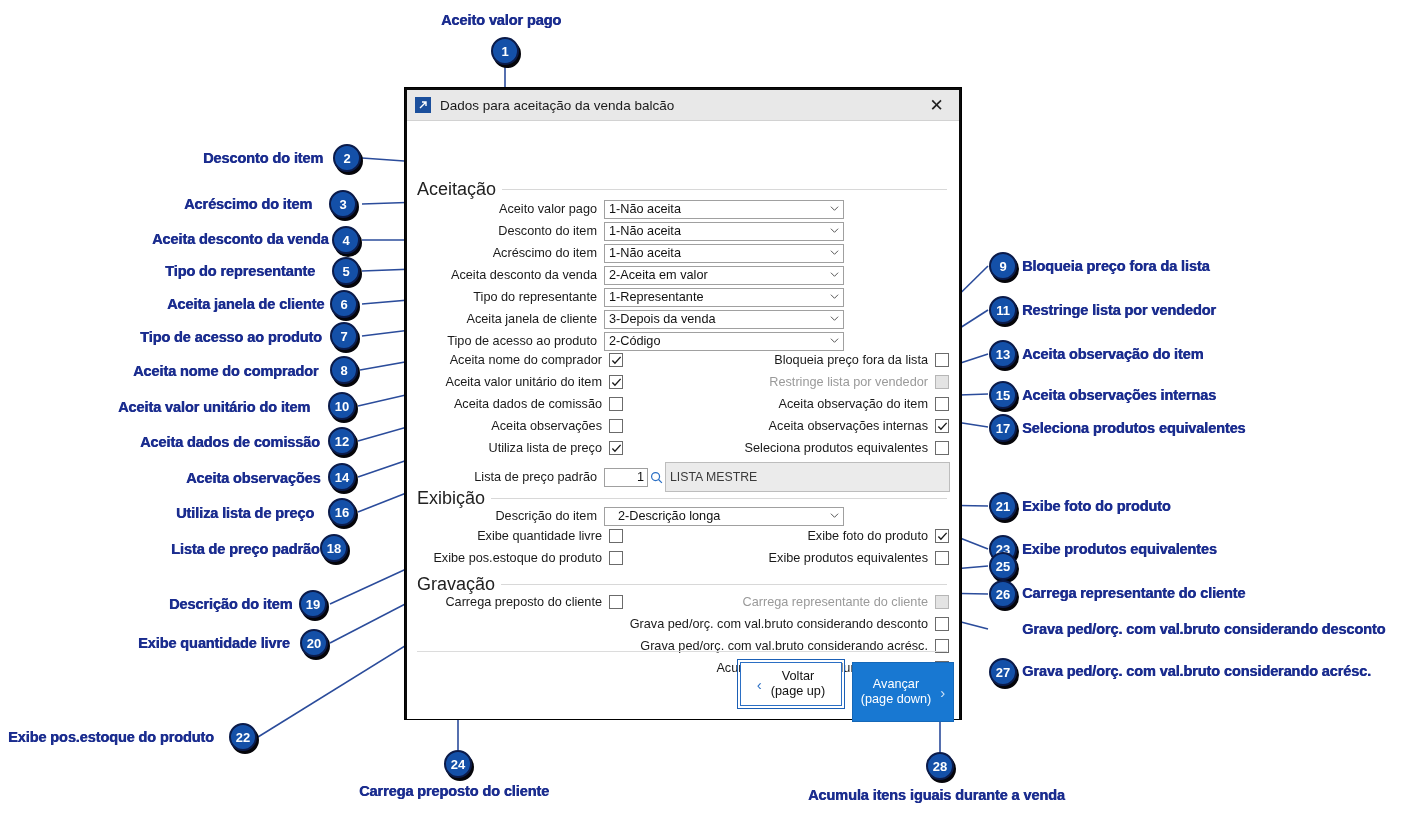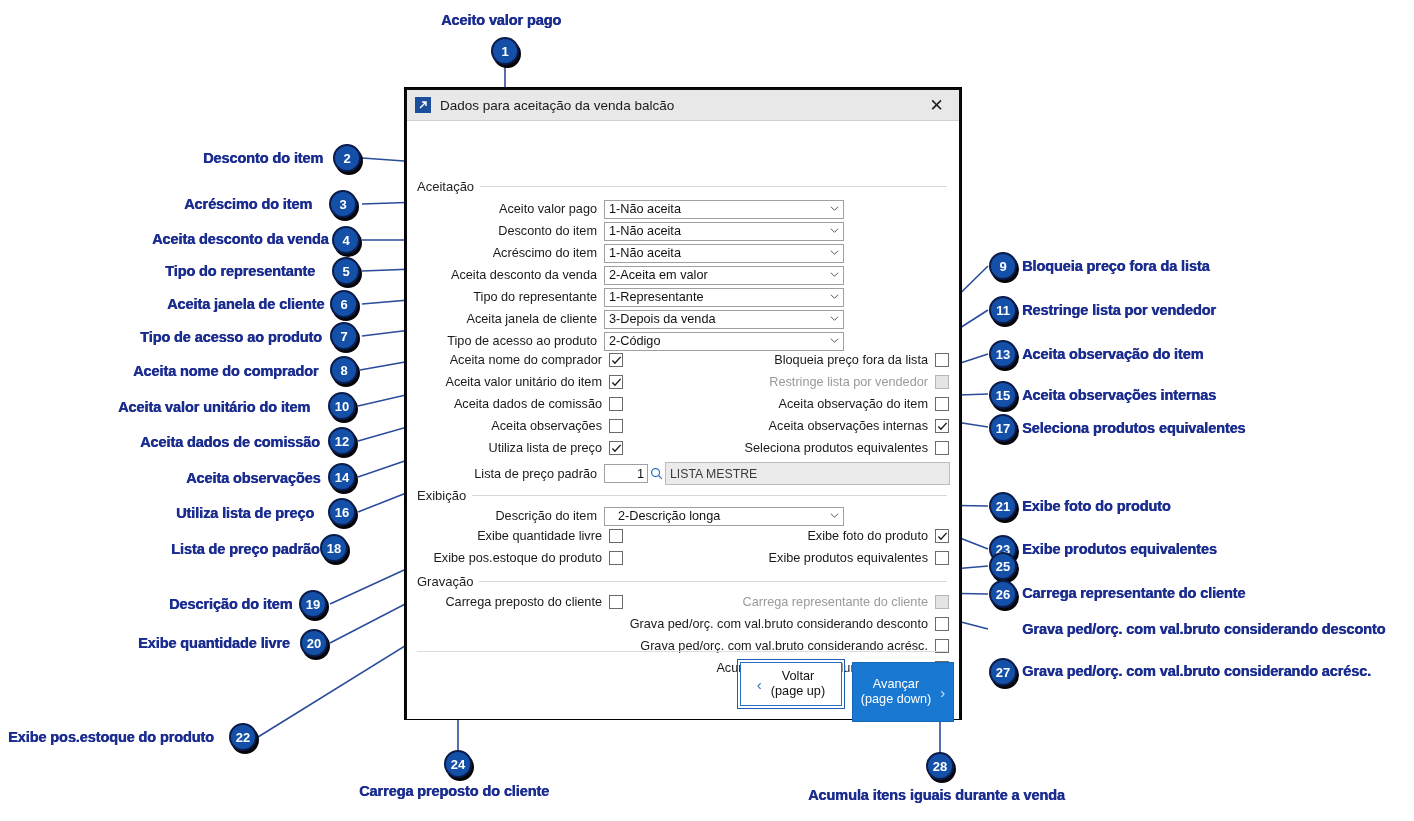--- a/index.html
+++ b/index.html
@@ -40,21 +40,21 @@
   #title-icon{width:16px;height:16px;background:#1b4f9c;display:flex;
     align-items:center;justify-content:center;flex:0 0 auto;}
   #title-text{margin-left:9px;font-size:13.5px;color:#1a1a1a;flex:1 1 auto;}
   #close-btn{width:45px;height:31px;display:flex;align-items:center;justify-content:center;
     font-size:17px;color:#222;cursor:pointer;}
 
   #body{position:relative;height:598px;background:#fff;}
 
   
   .grp{position:absolute;left:10px;right:12px;display:flex;align-items:center;}
-  .grp span{font-size:13px;color:#222;padding-right:6px;white-space:nowrap;}
+  .grp span{font-size:18px;color:#222;padding-right:6px;white-space:nowrap;}
   .grp .ln{flex:1 1 auto;height:1px;background:#d8d8d8;}
 
   
   .row{position:absolute;display:flex;align-items:center;}
   .lbl{font-size:12.7px;color:#1a1a1a;text-align:right;white-space:nowrap;}
   .lbl.dis{color:#9a9a9a;}
 
   select.combo{
     -webkit-appearance:none;appearance:none;
     border:1px solid #a0a0a0;background:#ffffff;
@@ -73,21 +73,21 @@
   .cb.dis{background:#e4e4e4;border-color:#b6b6b6;}
   .cb .tick{width:11px;height:11px;}
 
   .numin{
     width:44px;height:19px;border:1px solid #a0a0a0;background:#fff;box-sizing:border-box;
     font-family:"Liberation Sans",sans-serif;font-size:12.7px;color:#111;
     text-align:right;padding:0 3px;border-radius:0;
   }
   .srchbtn{width:17px;height:19px;display:flex;align-items:center;justify-content:center;cursor:pointer;}
   .rotext{
-    height:23px;background:#ebebeb;border:1px solid #bdbdbd;box-sizing:border-box;
+    height:30px;background:#ebebeb;border:1px solid #bdbdbd;box-sizing:border-box;
     font-size:12.3px;color:#3a3a3a;display:flex;align-items:center;padding:4px 4px;
   }
 
   
   #footsep{position:absolute;left:10px;right:12px;top:530px;height:1px;background:#dcdcdc;}
   #footer{position:absolute;left:0;right:0;top:531px;height:67px;}
   .btn{
     position:absolute;box-sizing:border-box;cursor:pointer;
     display:flex;align-items:center;justify-content:center;
     font-family:"Liberation Sans",sans-serif;

